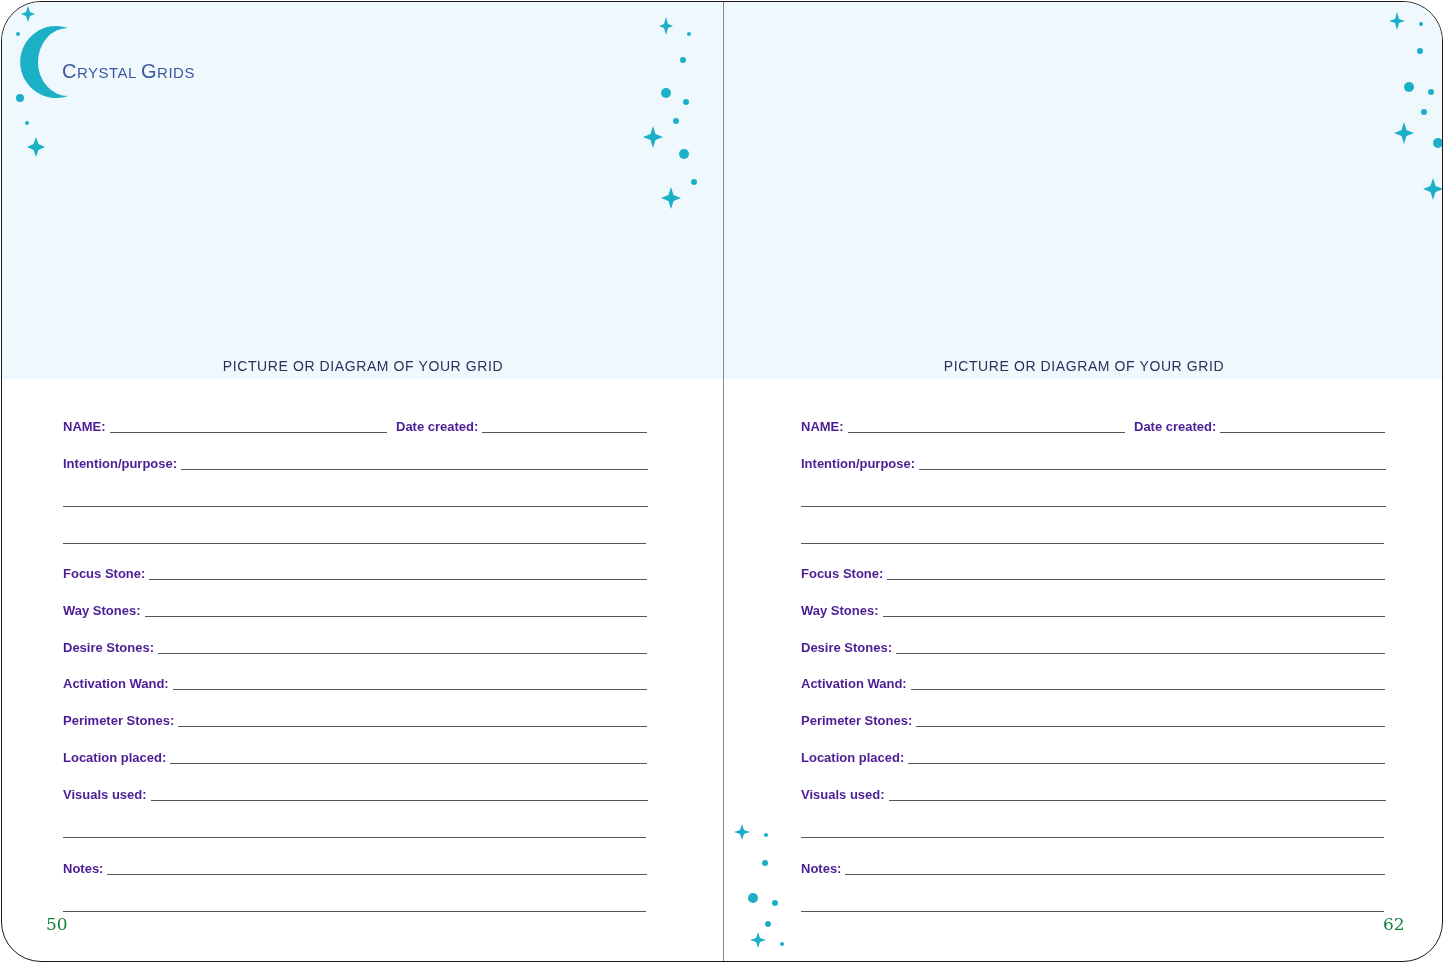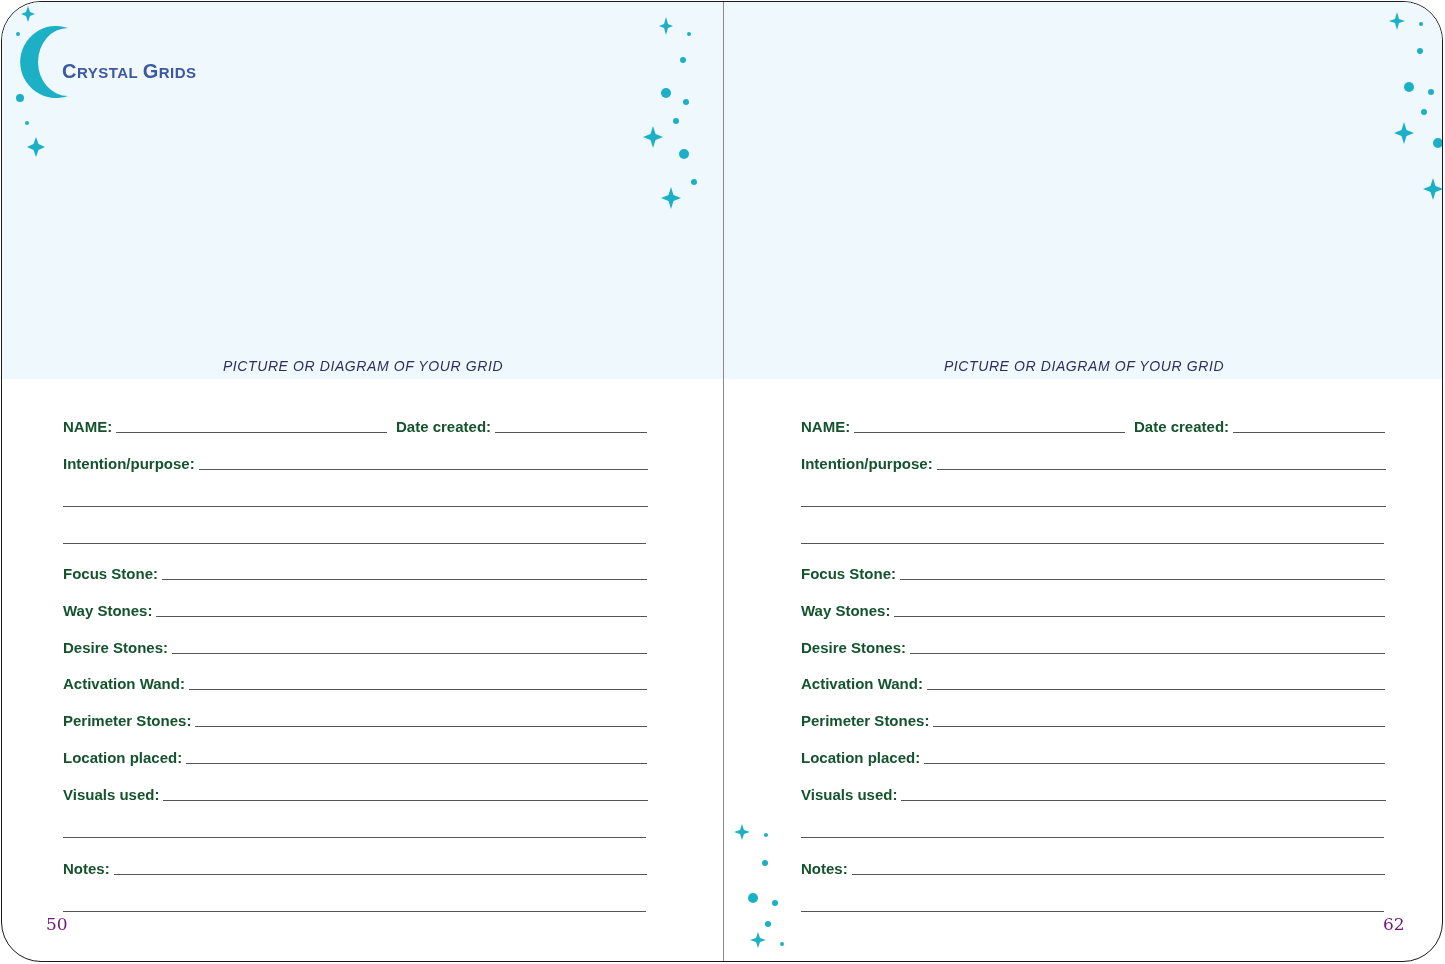--- a/index.html
+++ b/index.html
@@ -3,27 +3,27 @@
 <meta charset="utf-8">
 <style>
   html, body { margin:0; padding:0; background:#ffffff; }
   body { width:1445px; height:964px; position:relative; overflow:hidden; font-family:"Liberation Sans", sans-serif; }
   .spread { position:absolute; left:1px; top:1px; width:1442px; height:961px; border:1.5px solid #1a1a1a; border-radius:40px; overflow:hidden; background:#fff; box-sizing:border-box; }
   .page { position:absolute; top:0; height:100%; }
   .page.left { left:0; width:722px; }
   .page.right { left:722px; width:720px; }
   .spine { position:absolute; left:721px; top:0; width:1px; height:100%; background:#8a8a8a; }
   .picture-area { position:absolute; left:0; top:0; width:100%; height:377px; background:#eef8fd; }
-  .picture-caption { position:absolute; left:0; width:100%; top:356px; text-align:center; font-style:italic; font-size:14px; letter-spacing:0.6px; color:#2d2f5a; }
-  .title { position:absolute; left:60px; top:58px; color:#3e58a0; font-weight:bold; font-size:15px; letter-spacing:0.5px; }
+  .picture-caption { position:absolute; left:0; width:100%; top:356px; text-align:center; font-size:14px; letter-spacing:0.6px; color:#2d2f5a; }
+  .title { position:absolute; left:60px; top:58px; color:#3e58a0; font-weight:normal; font-size:15px; letter-spacing:0.5px; }
   .title .cap { font-size:20px; }
   .row { position:absolute; height:22px; display:flex; align-items:flex-end; }
-  .label { color:#14532d; font-weight:bold; font-size:15px; white-space:nowrap; padding-right:4px; line-height:18px; }
+  .label { color:#4c1d95; font-weight:bold; font-size:13px; white-space:nowrap; padding-right:4px; line-height:18px; }
   .line { flex:1; border-bottom:1.4px solid #555; height:0; margin-bottom:3px; }
-  .page-num { position:absolute; font-size:17px; color:#701a75; font-family:"DejaVu Serif", serif; }
+  .page-num { position:absolute; font-size:17px; color:#15803d; font-family:"DejaVu Serif", serif; }
   svg.deco { position:absolute; left:0; top:0; }
 </style>
 </head>
 <body>
 
 <div class="spread">
 
   <div class="page left">
     <div class="picture-area"></div>
     <svg class="deco" width="722" height="220">

